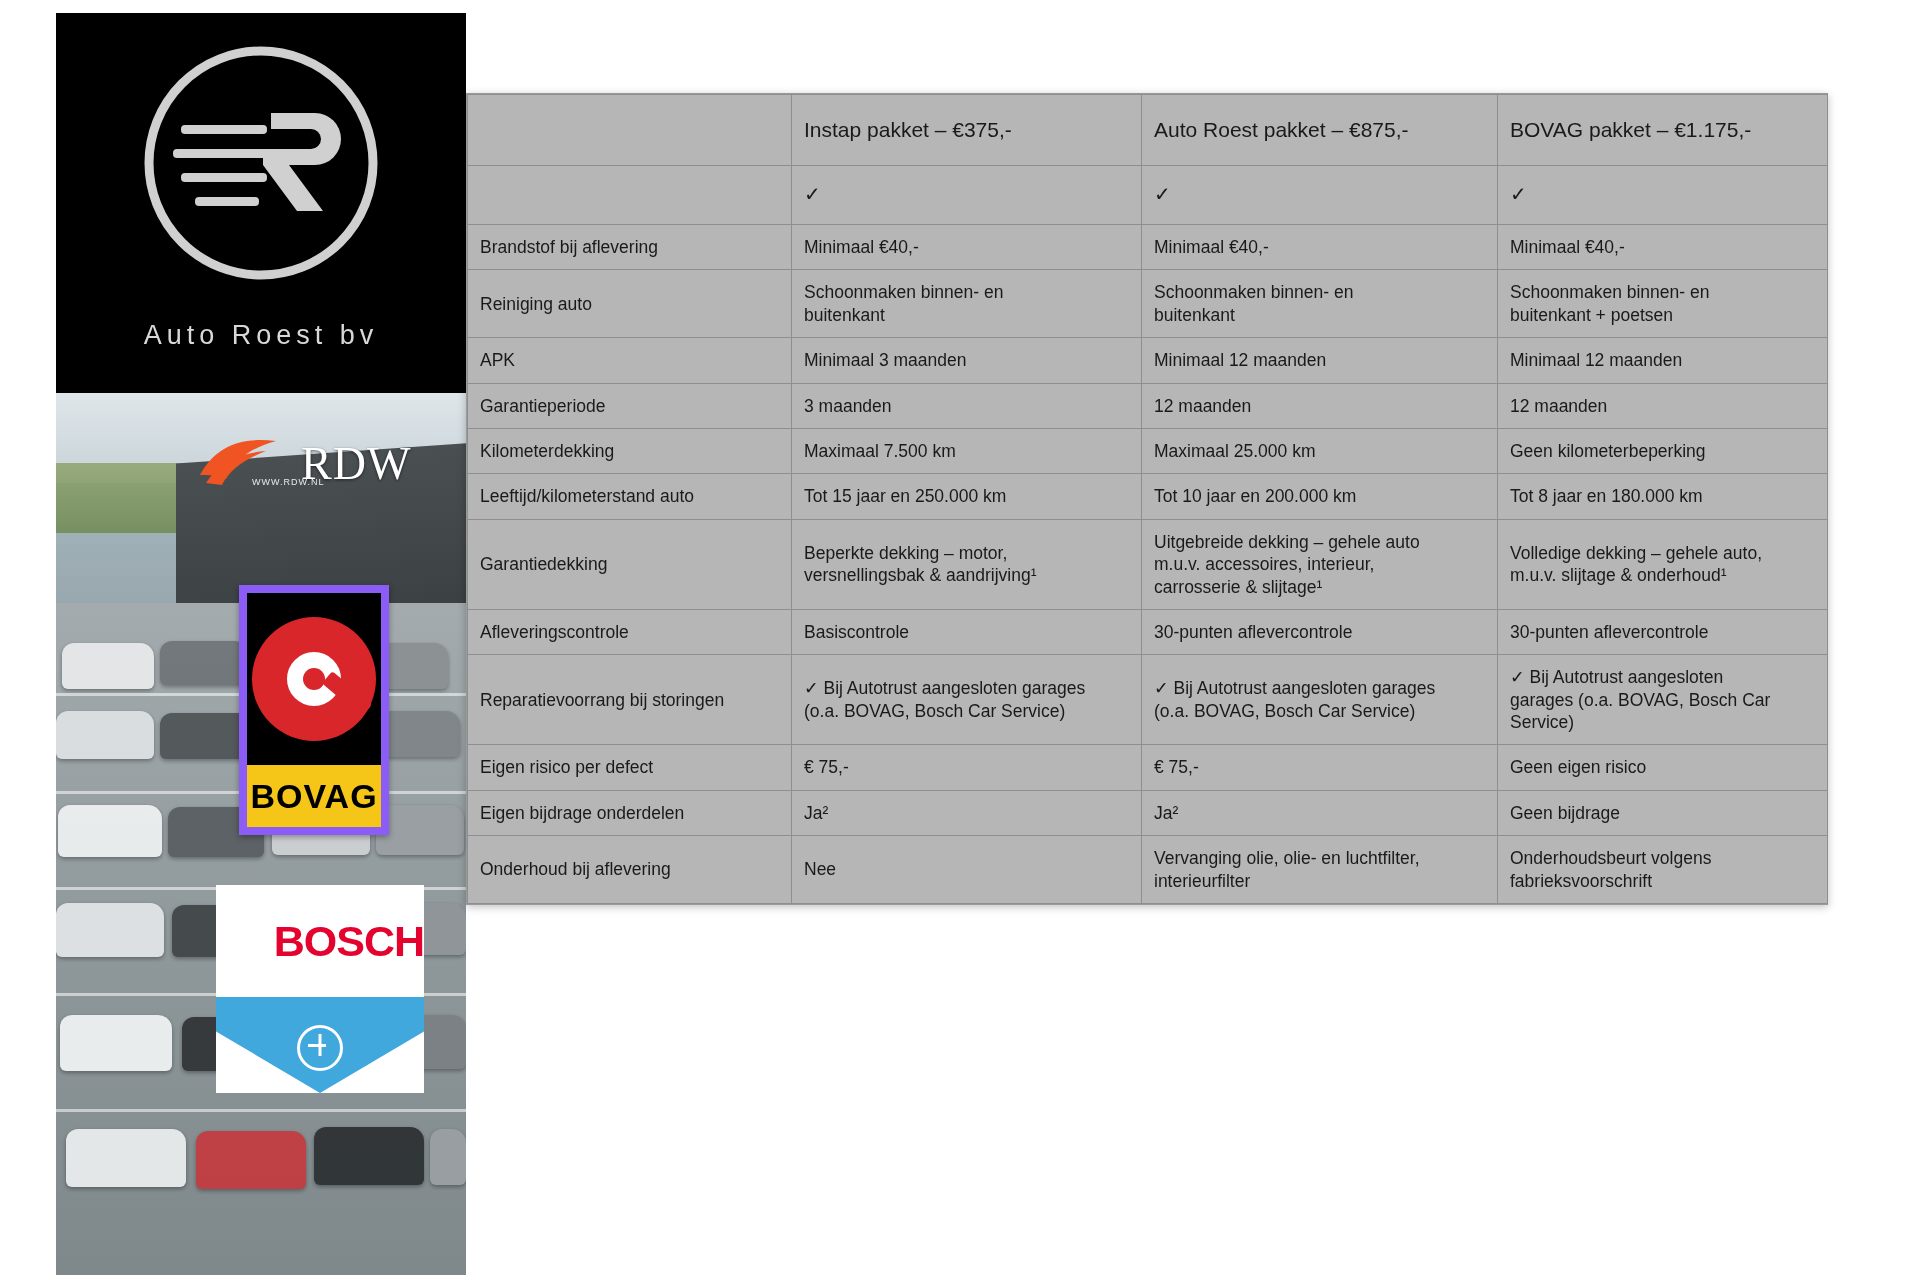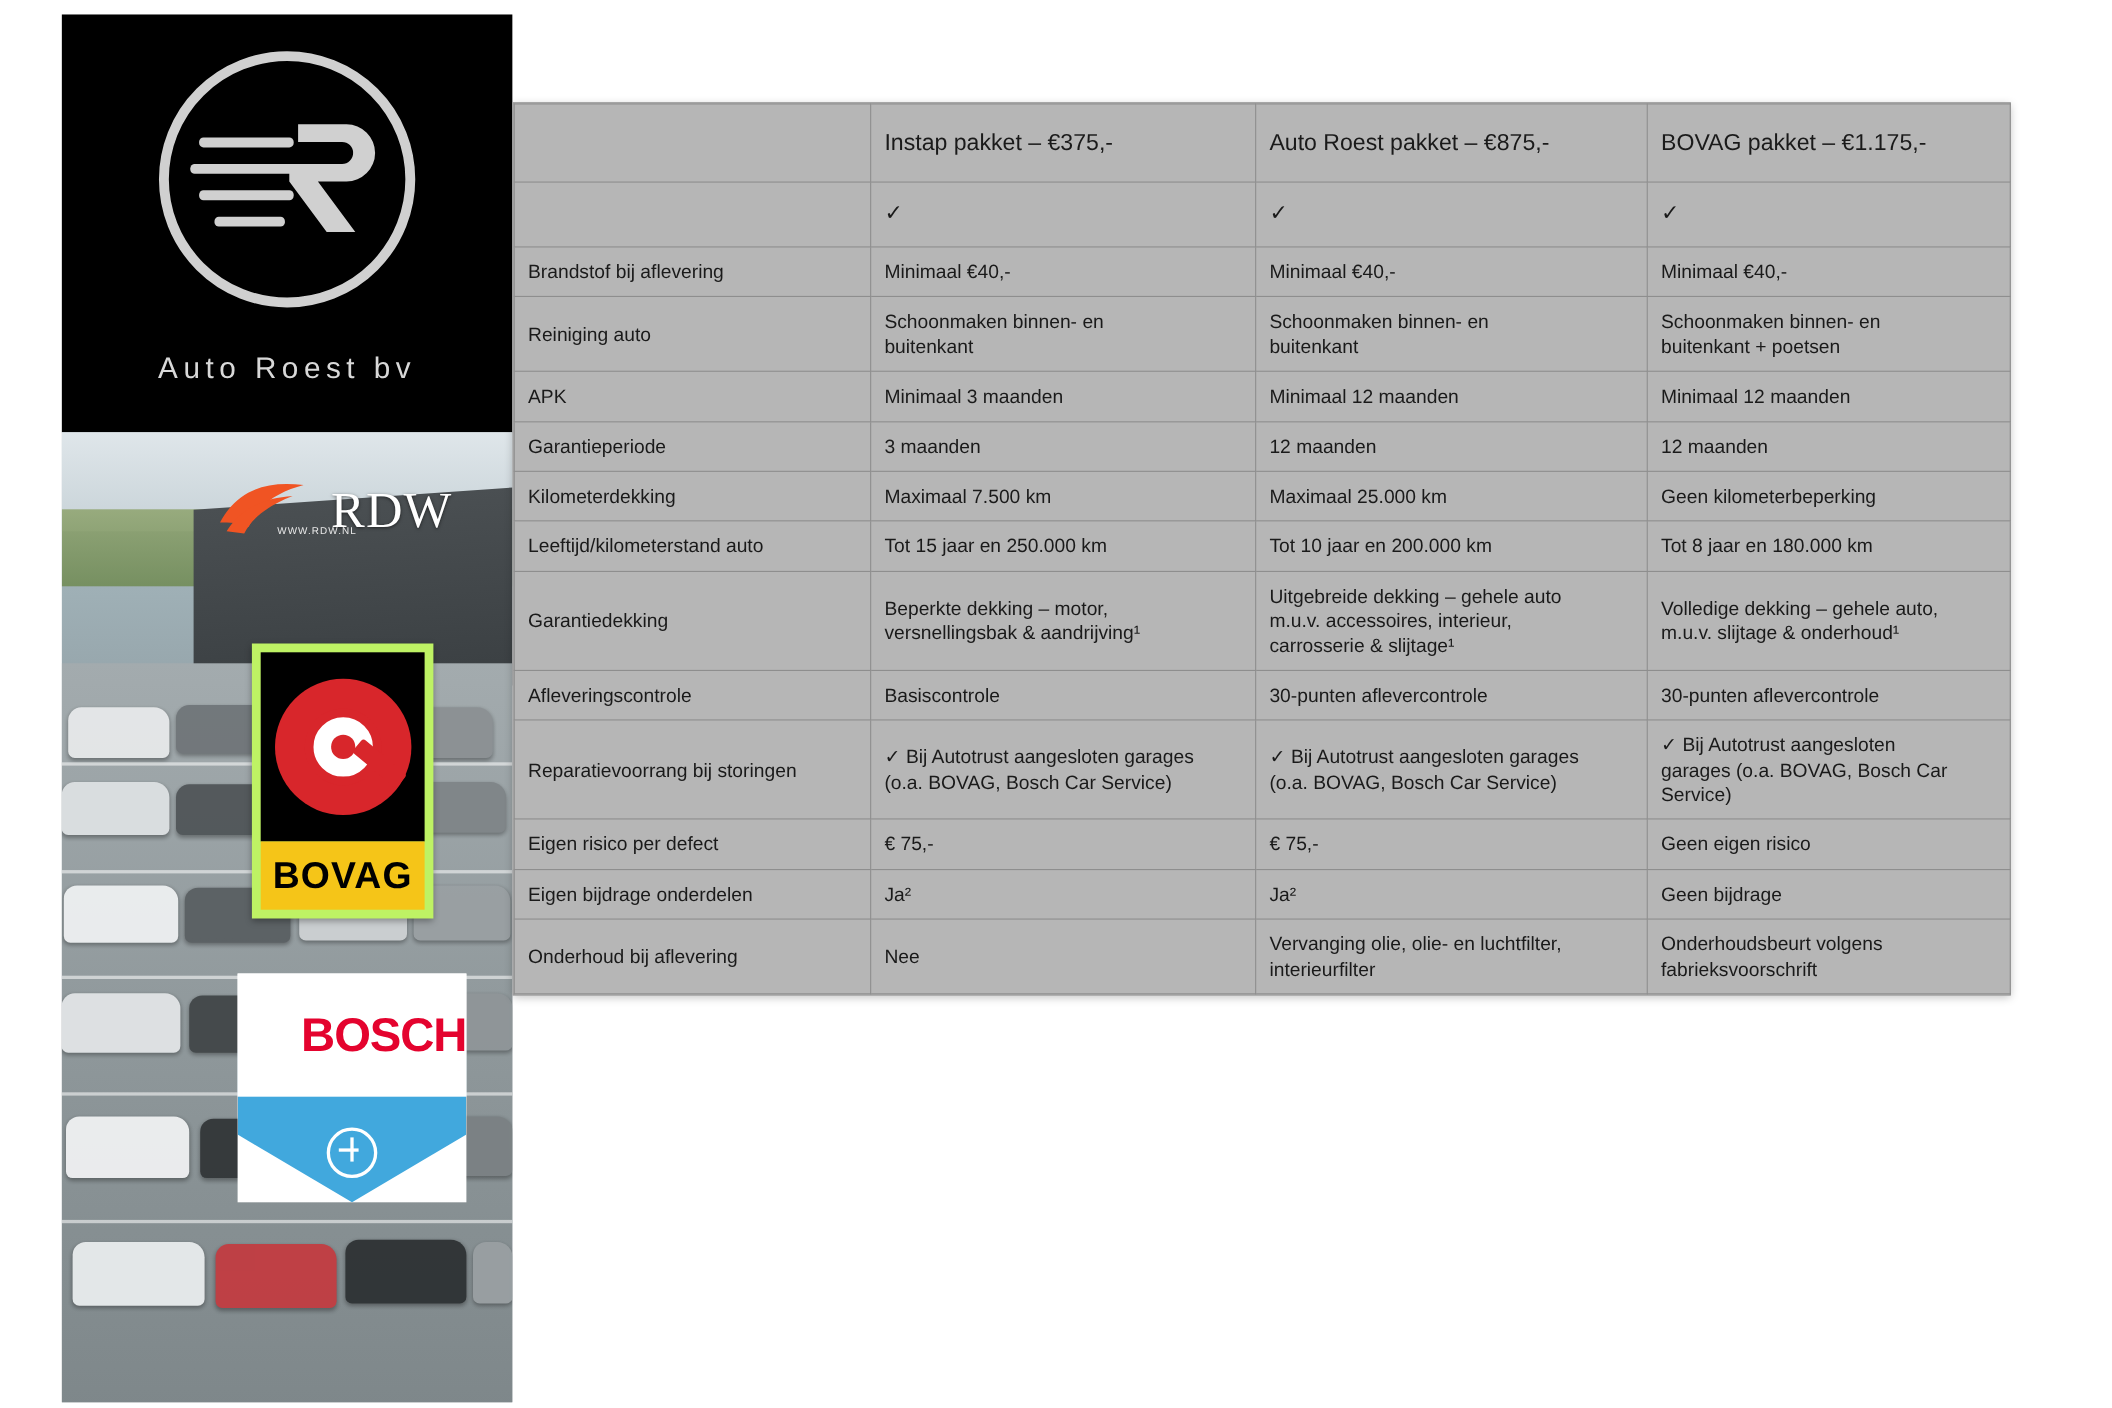--- a/index.html
+++ b/index.html
@@ -126,25 +126,25 @@
   .rdw-sub {
     position:absolute;
     left: 196px; top: 464px;
     color:#e9e9e9;
     font-size: 9px;
     letter-spacing: 1px;
   }
 
   .bovag {
     position: absolute;
-    left: 173px;
+    left: 183px;
     top: 572px;
-    width: 165px;
+    width: 150px;
     height: 250px;
-    background: #bef264;
+    background: #8b5cf6;
     padding: 0;
     box-shadow: 0 2px 6px rgba(0,0,0,.35);
   }
   .bovag-top {
     position:absolute; left:8px; top:8px; right:8px; height:172px;
     background:#000;
   }
   .bovag-circle {
     position:absolute; left:50%; top:86px; transform:translate(-50%,-50%);
     width:124px;height:124px;border-radius:50%;

